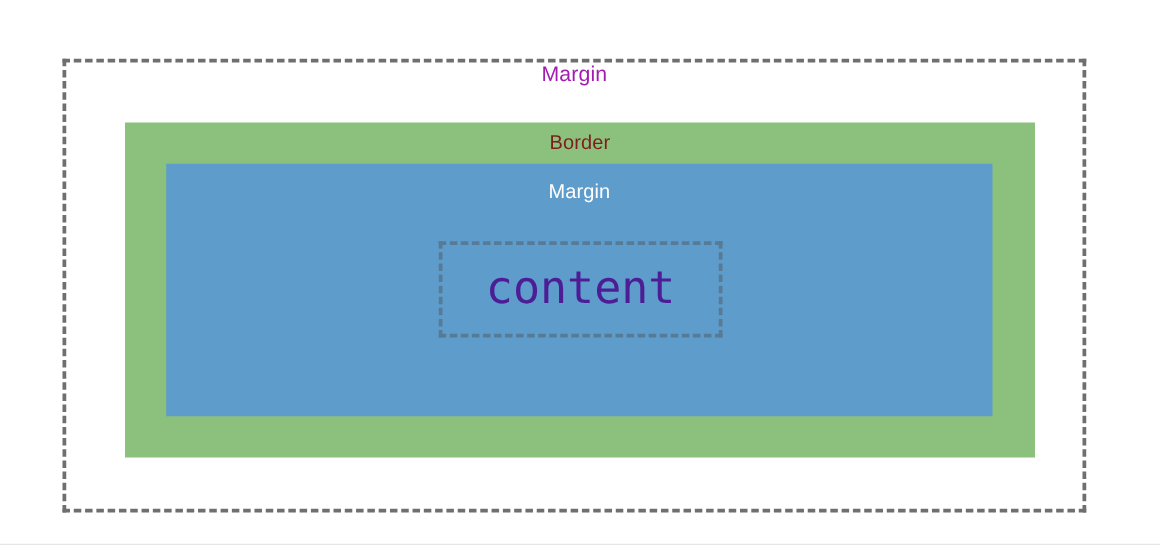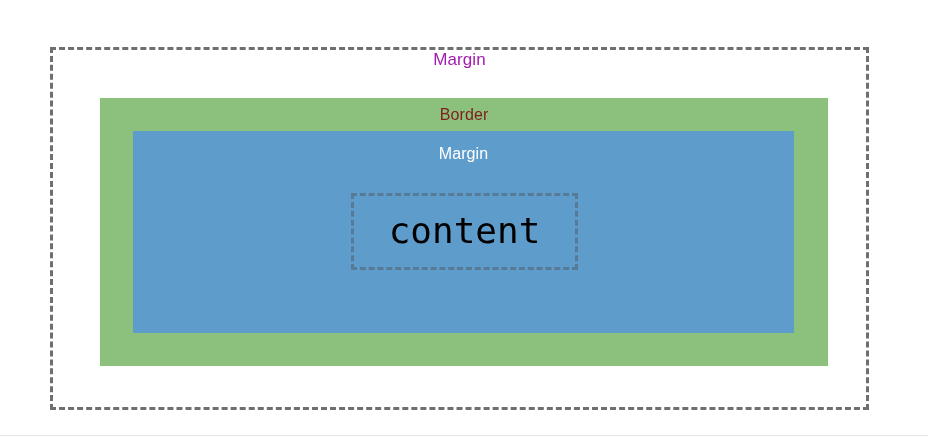--- a/index.html
+++ b/index.html
@@ -108,21 +108,21 @@
     background: transparent;
     display: flex;
     align-items: center;
     justify-content: center;
   }
 
   #content-label {
     font-family: "DejaVu Sans Mono", "Liberation Mono", monospace;
     font-size: 36px;
     line-height: 40px;
-    color: #000000;
+    color: #4c1d95;
     white-space: nowrap;
     letter-spacing: 0px;
     position: relative;
     top: -1px;
   }
 
   
   #bottom-divider {
     position: absolute;
     left: 0;

